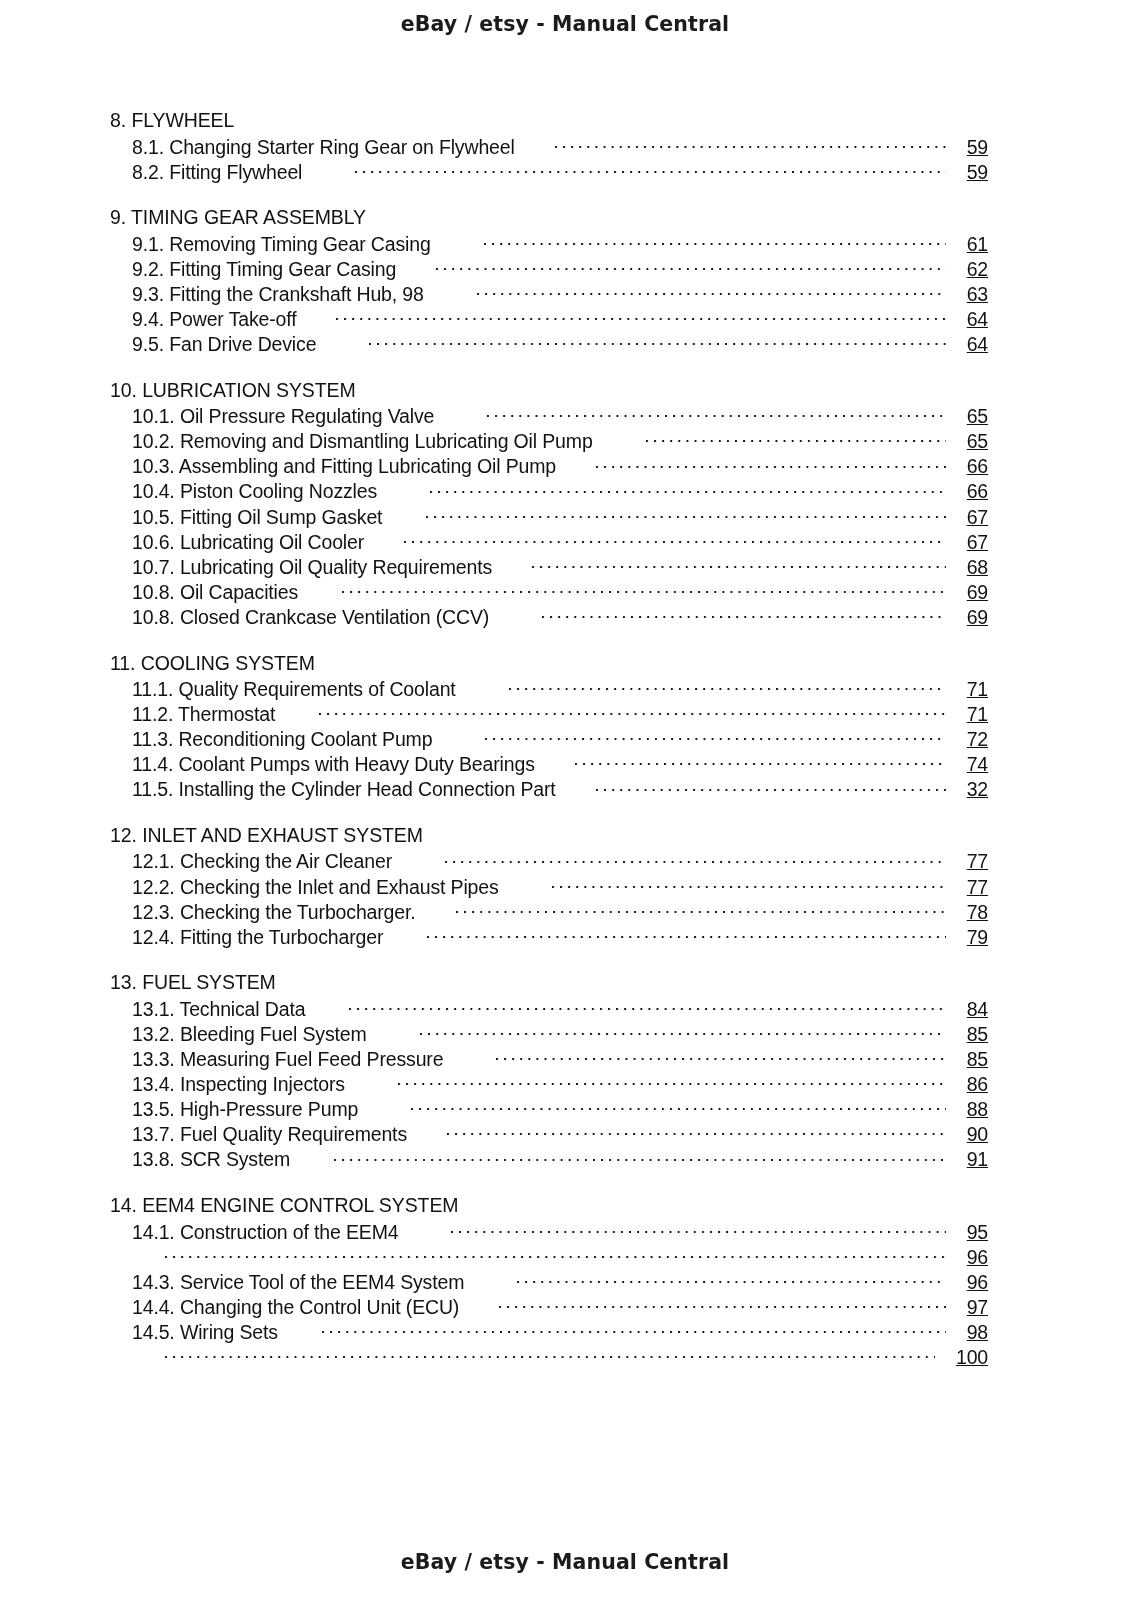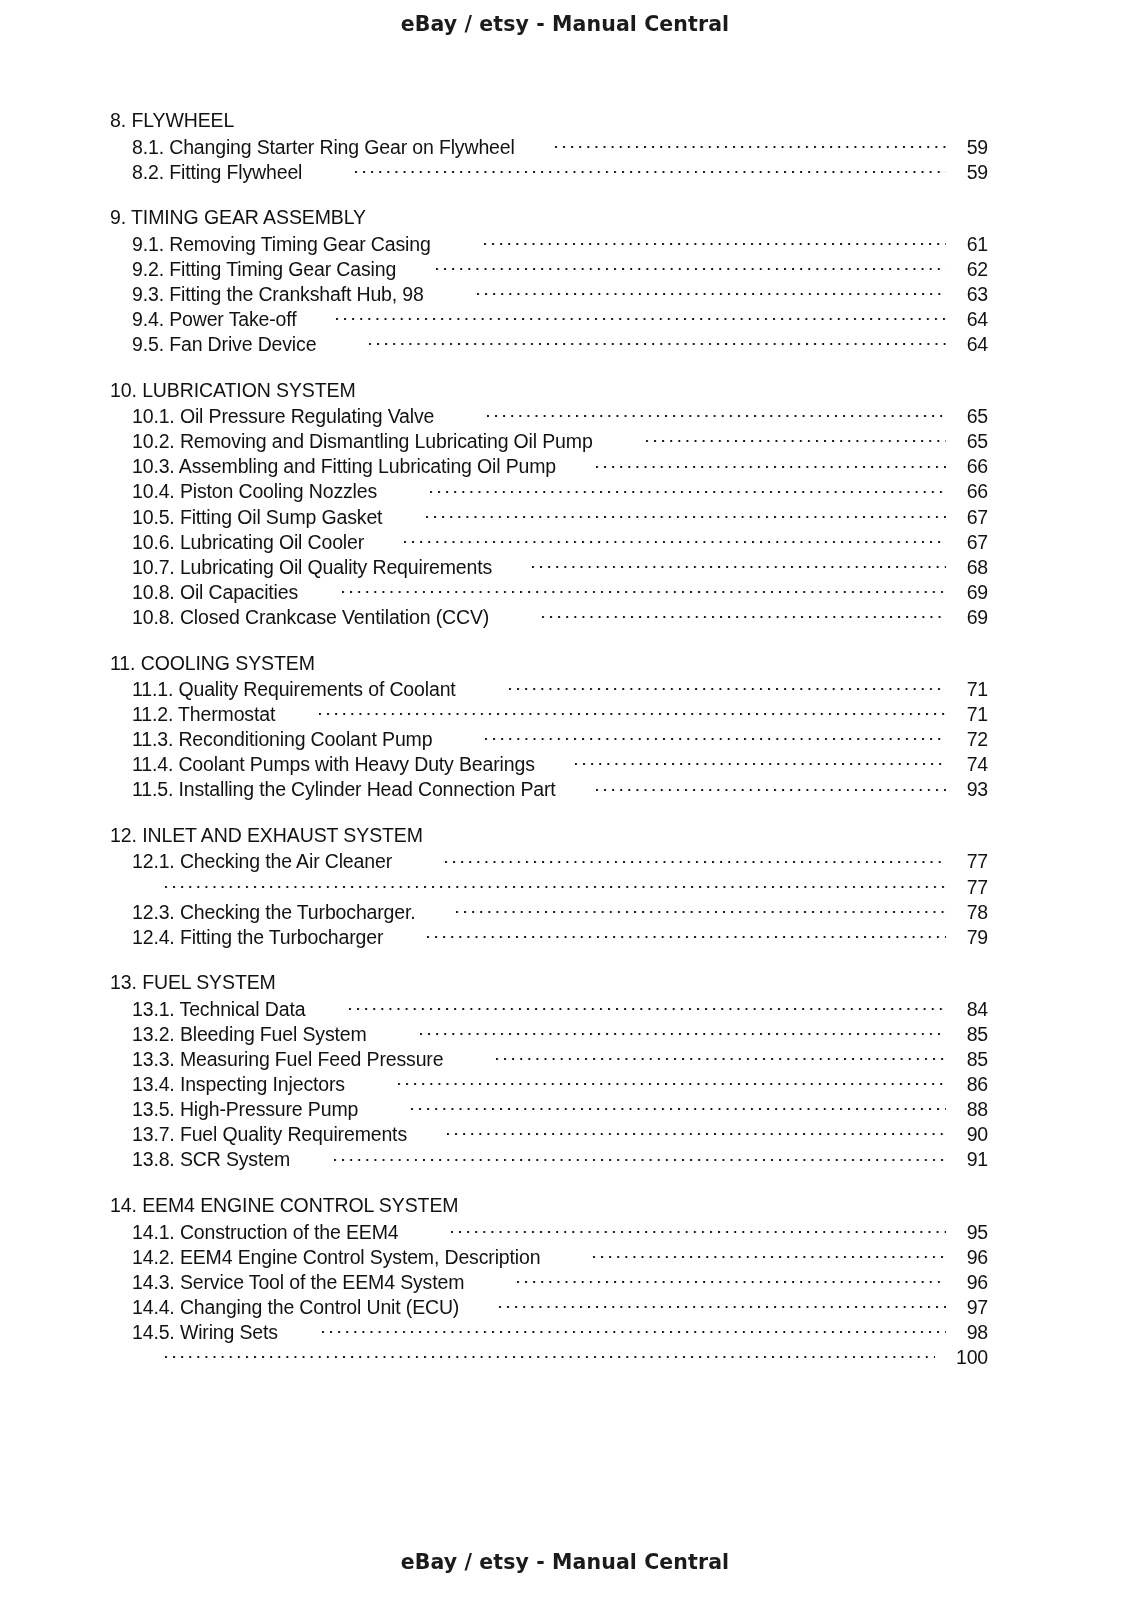--- a/index.html
+++ b/index.html
@@ -105,20 +105,21 @@
     height: 2px;
     background-image: radial-gradient(circle at 1px 1px, #151515 1px, rgba(0,0,0,0) 1.4px);
     background-size: 8.1px 2px;
     background-repeat: repeat-x;
   }
 
   .entry-page {
     flex: 0 0 auto;
     text-align: right;
     letter-spacing: -0.2px;
+    text-decoration: underline;
   }
 </style>
 </head>
 <body>
 
 <div class="page">
 
   <div class="running-head top">eBay / etsy - Manual Central</div>
 
   <div class="toc">
@@ -257,34 +258,35 @@
           <div class="entry gap-none">
             <span class="entry-label">11.4. Coolant Pumps with Heavy Duty Bearings</span>
             <span class="entry-gap"></span>
             <span class="entry-leader"></span>
             <span class="entry-page">74</span>
           </div>
           <div class="entry gap-none">
             <span class="entry-label">11.5. Installing the Cylinder Head Connection Part</span>
             <span class="entry-gap"></span>
             <span class="entry-leader"></span>
-            <span class="entry-page">93</span>
+            <span class="entry-page">32</span>
           </div>
         </div>
       </div>
       <div class="section">
         <div class="section-title">12. INLET AND EXHAUST SYSTEM</div>
         <div class="entries">
           <div class="entry gap-wide">
             <span class="entry-label">12.1. Checking the Air Cleaner</span>
             <span class="entry-gap"></span>
             <span class="entry-leader"></span>
             <span class="entry-page">77</span>
           </div>
           <div class="entry gap-wide">
+            <span class="entry-label">12.2. Checking the Inlet and Exhaust Pipes</span>
             <span class="entry-gap"></span>
             <span class="entry-leader"></span>
             <span class="entry-page">77</span>
           </div>
           <div class="entry gap-none">
             <span class="entry-label">12.3. Checking the Turbocharger.</span>
             <span class="entry-gap"></span>
             <span class="entry-leader"></span>
             <span class="entry-page">78</span>
           </div>
@@ -346,21 +348,20 @@
       <div class="section">
         <div class="section-title">14. EEM4 ENGINE CONTROL SYSTEM</div>
         <div class="entries">
           <div class="entry gap-wide">
             <span class="entry-label">14.1. Construction of the EEM4</span>
             <span class="entry-gap"></span>
             <span class="entry-leader"></span>
             <span class="entry-page">95</span>
           </div>
           <div class="entry gap-wide">
-            <span class="entry-label">14.2. EEM4 Engine Control System, Description</span>
             <span class="entry-gap"></span>
             <span class="entry-leader"></span>
             <span class="entry-page">96</span>
           </div>
           <div class="entry gap-wide">
             <span class="entry-label">14.3. Service Tool of the EEM4 System</span>
             <span class="entry-gap"></span>
             <span class="entry-leader"></span>
             <span class="entry-page">96</span>
           </div>

